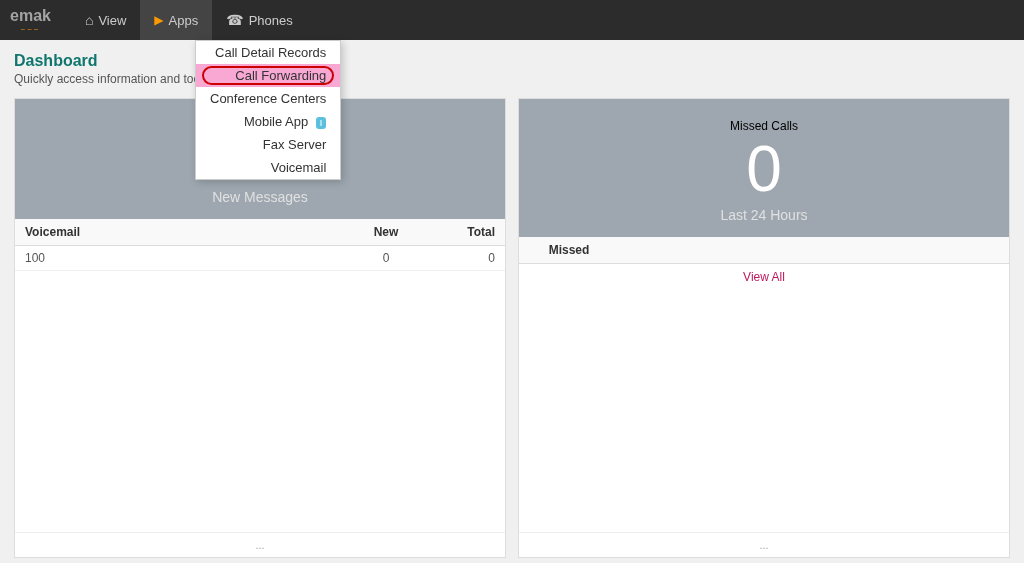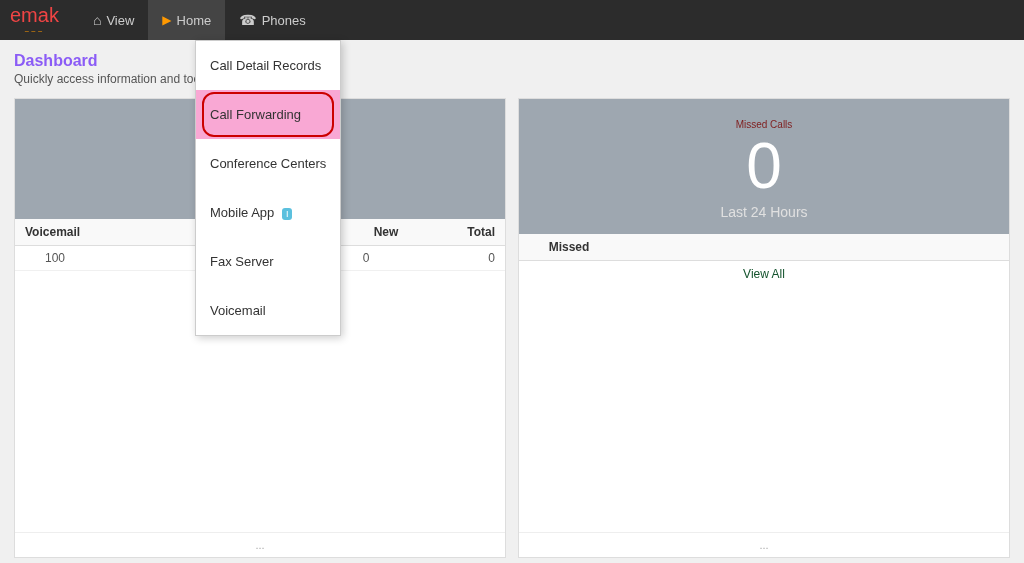--- a/index.html
+++ b/index.html
@@ -14,23 +14,23 @@
       padding: 0 10px;
       position: relative;
       z-index: 100;
     }
     .navbar-brand {
       display: flex;
       align-items: center;
       margin-right: 20px;
     }
     .brand-text {
-      color: #ef4444;
-      font-size: 20px;
-      font-weight: normal;
+      color: #a3a3a3;
+      font-size: 16px;
+      font-weight: bold;
     }
     .brand-underline {
       color: #f90;
       font-size: 8px;
       display: block;
       text-align: center;
       letter-spacing: 2px;
     }
     .nav-items {
       display: flex;
@@ -65,26 +65,27 @@
       position: absolute;
       top: 40px;
       left: 195px;
       background: white;
       border: 1px solid #ccc;
       box-shadow: 2px 2px 8px rgba(0,0,0,0.2);
       z-index: 200;
       min-width: 140px;
     }
     .dropdown-item {
-      padding: 17px 14px;
+      padding: 4px 14px;
       cursor: pointer;
       color: #333;
       font-size: 13px;
       display: block;
       white-space: nowrap;
+      text-align: right;
     }
     .dropdown-item.highlighted {
       background: #f9a8d4;
       position: relative;
     }
     .call-forwarding-circle {
       position: absolute;
       top: 2px;
       left: 6px;
       right: 6px;
@@ -103,21 +104,21 @@
       margin-left: 4px;
       vertical-align: middle;
     }
 
     
     .main-content {
       padding: 12px 14px;
       background: #f0f0f0;
     }
     .page-title {
-      color: #8b5cf6;
+      color: #0f766e;
       font-size: 16px;
       font-weight: bold;
       margin-bottom: 2px;
     }
     .page-subtitle {
       color: #555;
       font-size: 12px;
       margin-bottom: 12px;
     }
 
@@ -146,22 +147,22 @@
       color: white;
       line-height: 1;
       font-weight: 300;
     }
     .panel-stat-label {
       color: #e0e0e0;
       font-size: 14px;
       margin-top: 6px;
     }
     .panel-stat-title {
-      color: #7f1d1d;
-      font-size: 10px;
+      color: #000000;
+      font-size: 12px;
       margin-bottom: 4px;
     }
     .panel-table {
       flex: 1;
     }
     .panel-table-header {
       display: flex;
       border-bottom: 1px solid #ddd;
       padding: 6px 10px;
       background: #f9f9f9;
@@ -178,21 +179,20 @@
     .col-missed { width: 80px; text-align: center; }
 
     .panel-table-row {
       display: flex;
       padding: 5px 10px;
       border-bottom: 1px solid #f0f0f0;
     }
     .panel-table-row span {
       font-size: 12px;
       color: #555;
-      margin-left: 20px;
     }
     .panel-footer {
       text-align: center;
       padding: 6px;
       color: #aaa;
       font-size: 11px;
       border-top: 1px solid #eee;
       margin-top: auto;
     }
 
@@ -214,21 +214,21 @@
       <span class="brand-underline">~~~</span>
     </div>
   </div>
   <div class="nav-items">
     <a class="nav-item">
       <span class="nav-item-icon">⌂</span>
       <span>View</span>
     </a>
     <a class="nav-item apps-active">
       <span class="apps-arrow">▶</span>
-      <span>Home</span>
+      <span>Apps</span>
     </a>
     <a class="nav-item">
       <span class="nav-item-icon">☎</span>
       <span>Phones</span>
     </a>
   </div>
 
   <div class="dropdown-container">
     <a class="dropdown-item">
       <span>Call Detail Records</span>
@@ -283,20 +283,20 @@
       <div class="panel-stat">
         <div class="panel-stat-title">Missed Calls</div>
         <div class="panel-stat-number">0</div>
         <div class="panel-stat-label">Last 24 Hours</div>
       </div>
       <div class="panel-table">
         <div class="panel-table-header">
           <span class="col-missed">Missed</span>
         </div>
         <div class="view-all-row">
-          <span style="cursor:pointer; color:#14532d;">View All</span>
+          <span style="cursor:pointer; color:#be185d;">View All</span>
         </div>
       </div>
       <div class="panel-footer">...</div>
     </div>
 
   </div>
 </div>
 
 </body></html>

